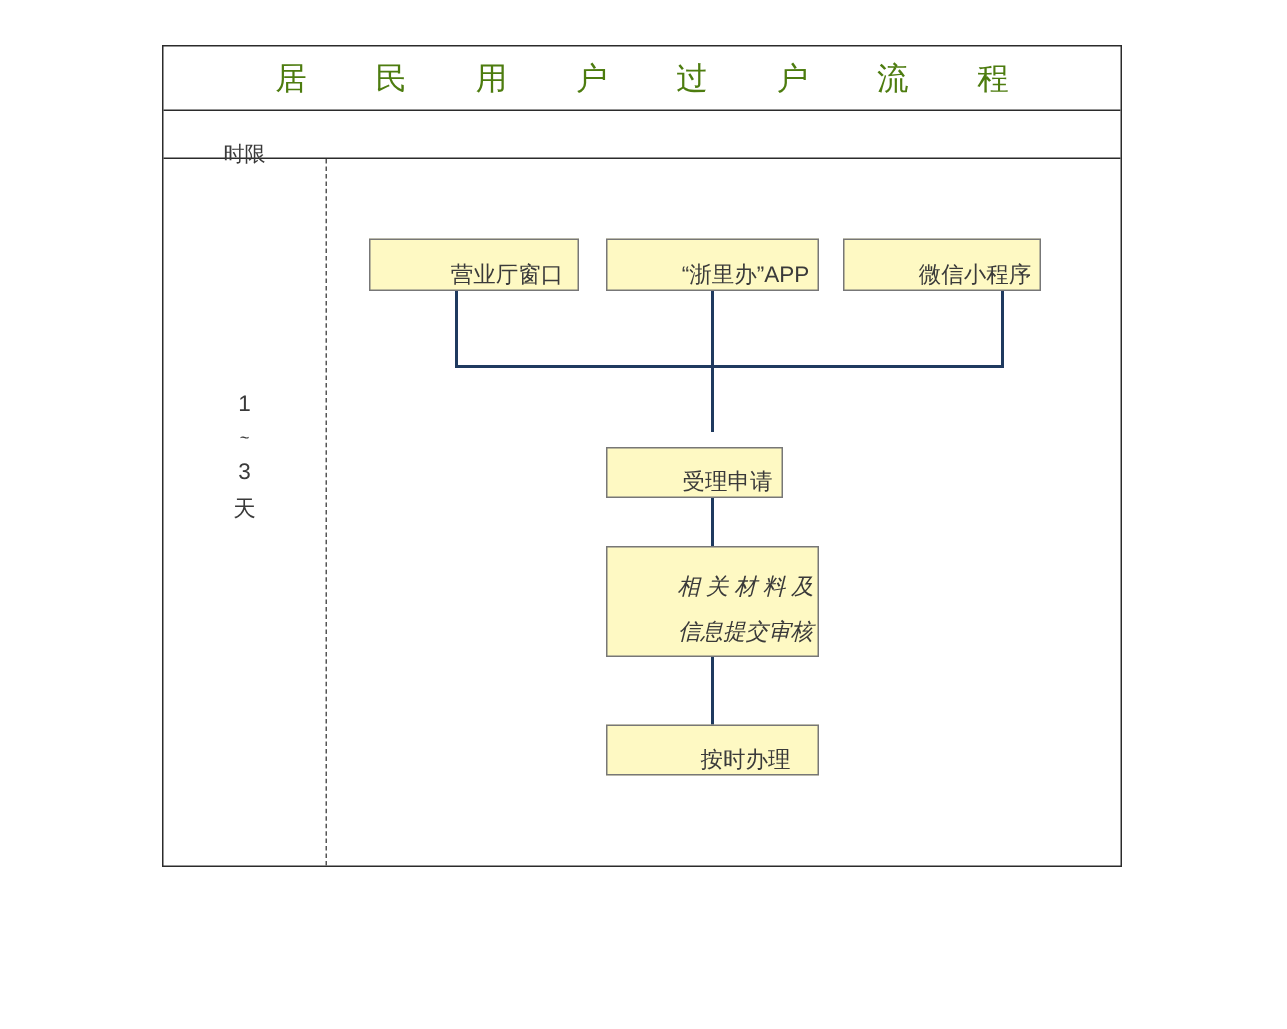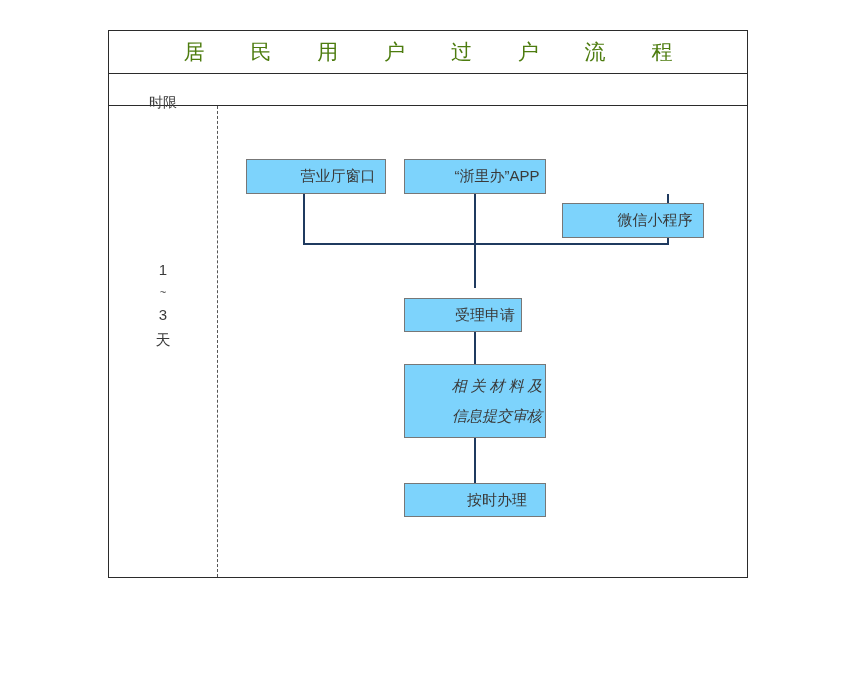--- a/index.html
+++ b/index.html
@@ -117,37 +117,37 @@
     left: 0;
     top: 0;
     width: 532px;
     height: 473px;
   }
 
   .node {
     position: absolute;
     box-sizing: border-box;
     border: 1px solid #777777;
-    background: #7dd3fc;
+    background: #fef9c3;
     display: flex;
     flex-direction: column;
     align-items: center;
-    justify-content: center;
+    justify-content: flex-end;
     font-size: 15px;
     color: #3a3a3a;
     white-space: nowrap;
     padding-left: 44px;
   }
   .node .line2 { line-height: 30px; }
   .node .spaced { letter-spacing: 4px; text-indent: 4px; }
 
   
   #node-hall    { left: 29px;  top: 53px;  width: 140px; height: 35px; }
   #node-app     { left: 187px; top: 53px;  width: 142px; height: 35px; }
-  #node-wechat  { left: 345px; top: 53px;  width: 142px; height: 35px; margin-top: 44px; }
+  #node-wechat  { left: 345px; top: 53px;  width: 132px; height: 35px; }
   #node-accept  { left: 187px; top: 192px; width: 118px; height: 34px; }
   #node-review  { left: 187px; top: 258px; width: 142px; height: 74px; font-style: italic; }
   #node-process { left: 187px; top: 377px; width: 142px; height: 34px; }
 </style>
 </head>
 <body>
 
 <div class="flow-table">
 
   <div class="title-row">

